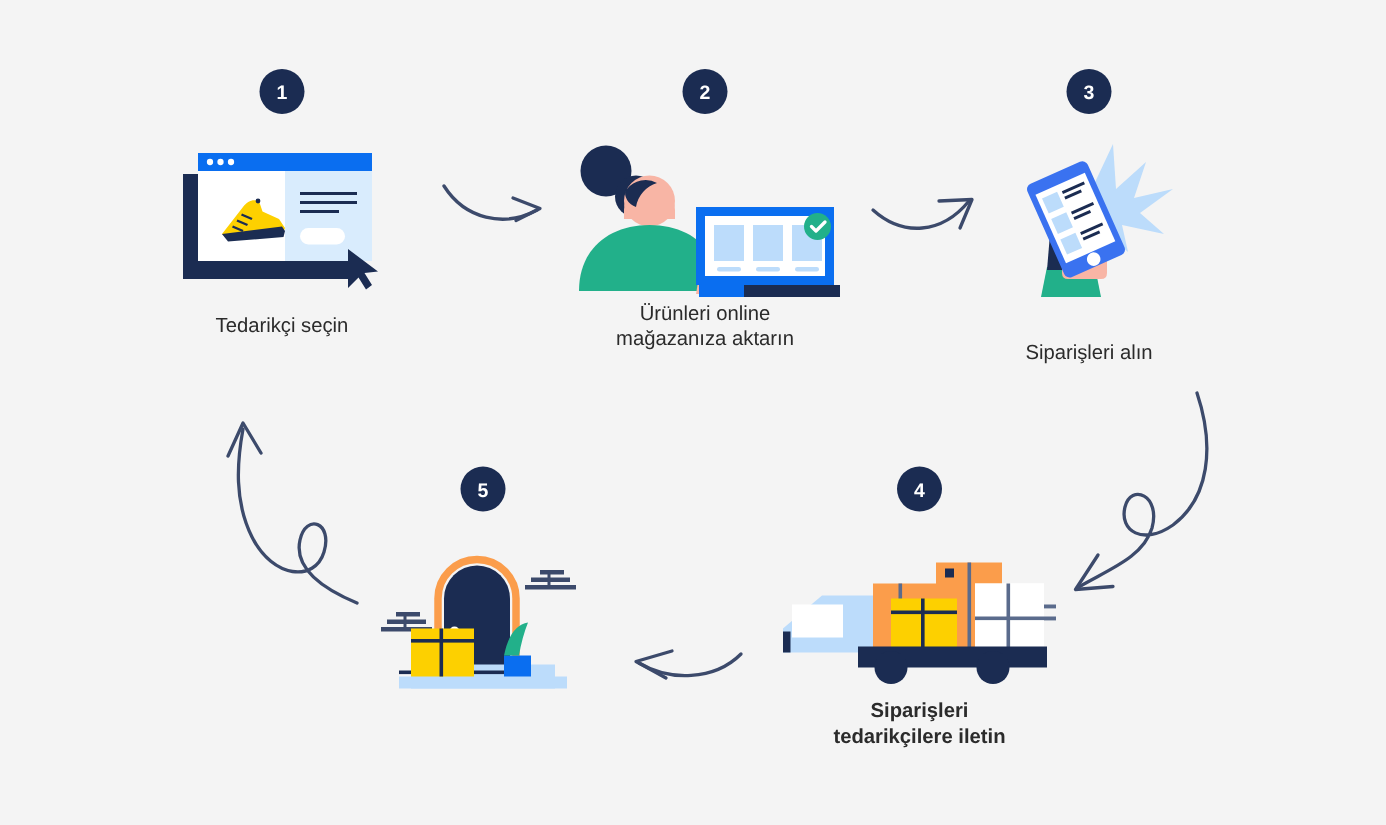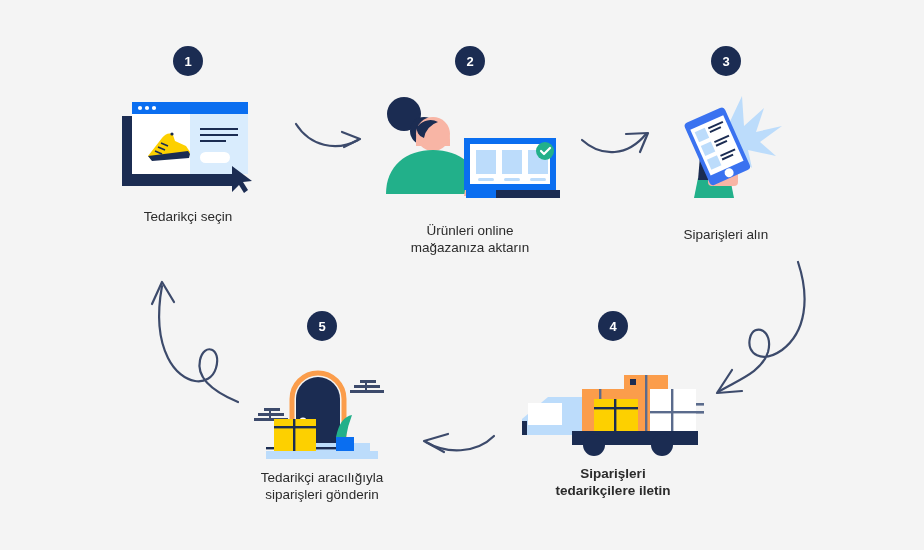--- a/index.html
+++ b/index.html
@@ -120,21 +120,21 @@
         <rect x="124" y="84" width="16" height="3" rx="1.5" fill="#bcdcfb"></rect>
         <rect x="150" y="84" width="16" height="3" rx="1.5" fill="#bcdcfb"></rect>
 
         <circle cx="165" cy="57" r="9" fill="#22b08a"></circle>
         <path d="M161 57 l3 3 l6 -6" stroke="#ffffff" stroke-width="2.2" fill="none" stroke-linecap="round" stroke-linejoin="round"></path>
 
         <rect x="104" y="96" width="76" height="8" fill="#1b2c52"></rect>
         <rect x="86" y="96" width="30" height="8" fill="#0a6ef0"></rect>
       </svg>
     </div>
-    <div class="caption" style="margin-top:24px;">Ürünleri online
+    <div class="caption" style="margin-top:2px;">Ürünleri online
 mağazanıza aktarın</div>
   </div>
 
   <div class="step" style="left:664px; top:46px; width:124px;">
     <div class="badge">3</div>
     <div class="art" style="margin-top:18px;height:104px;">
       <svg width="124" height="104" viewBox="0 0 124 104">
 
         <g fill="#bcdcfb">
           <path d="M62 36 L78 2 L80 32 L100 14 L92 38 L118 32 L96 48 L112 62 L84 56 L88 74 L70 58 Z"></path>
@@ -228,22 +228,20 @@
         <rect x="30" y="84" width="76" height="2.4" fill="#1b2c52"></rect>
 
         <rect x="38" y="56" width="42" height="32" fill="#fdd000"></rect>
         <rect x="57" y="56" width="2.4" height="32" fill="#1b2c52"></rect>
         <rect x="38" y="63" width="42" height="2.4" fill="#1b2c52"></rect>
 
         <rect x="100" y="74" width="18" height="14" fill="#0a6ef0"></rect>
         <path d="M100 74 q4 -20 16 -22 q-4 10 -6 22 z" fill="#22b08a"></path>
       </svg>
     </div>
-    <div class="caption" style="margin-top:10px;">Tedarikçi aracılığıyla
-siparişleri gönderin</div>
   </div>
 
   <div class="arrow" style="left:292px; top:118px;">
     <svg width="80" height="40" viewBox="0 0 80 40">
       <path d="M4 6 C18 28 44 34 66 22" stroke="#3c4a6b" stroke-width="2.2" fill="none" stroke-linecap="round"></path>
       <path d="M50 14 L68 21 L52 29" stroke="#3c4a6b" stroke-width="2.2" fill="none" stroke-linecap="round" stroke-linejoin="round"></path>
     </svg>
   </div>
 
   <div class="arrow" style="left:580px; top:126px;">

